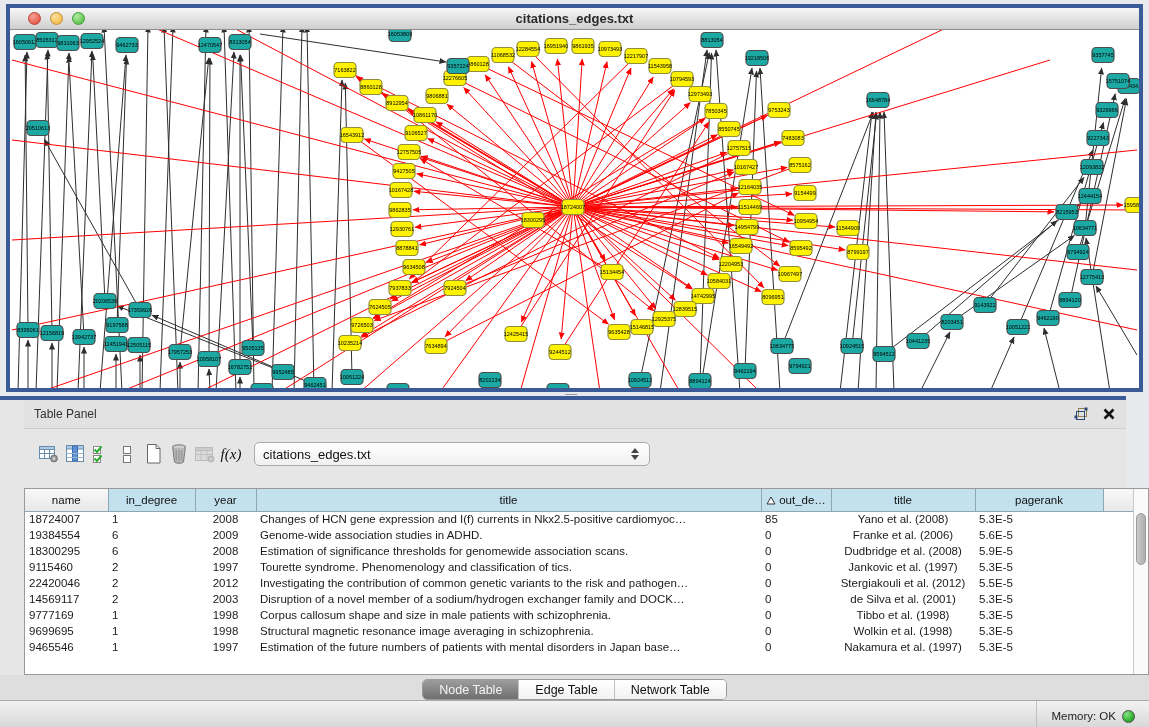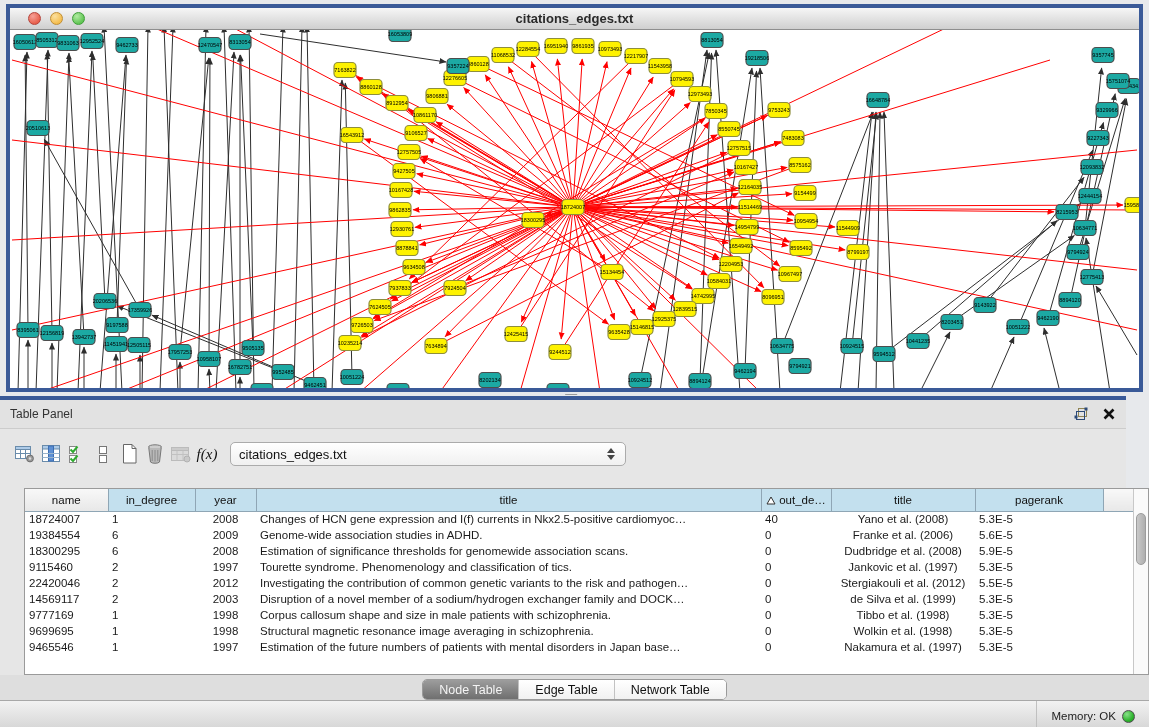--- a/index.html
+++ b/index.html
@@ -22,21 +22,21 @@
   .net-canvas { position:relative; width:1129px; height:358px; background:#ffffff; overflow:hidden; }
   .net-canvas svg { display:block; }
   .graph-node-label { font-size:5.5px; fill:#000; }
 
   
   .splitter-grip { position:absolute; left:564px; top:394px; width:12px; height:5px;
     border-top:1px solid #9a9a9a; border-bottom:1px solid #cfcfcf; transform:skewX(-30deg); }
 
   
   .table-panel { position:absolute; left:0; top:396px; width:1126px; height:304px;
-    background:#e6e6e6; border-top:4px solid #3a5a98; }
+    background:#e6e6e6; border-top:4px solid #3a5a98;padding-left:24px; }
   .panel-header { height:29px; background:#e2e2e2; border-bottom:1px solid #cccccc;
     display:flex; align-items:center; padding:0 10px; }
   .panel-title { font-size:12px; color:#333; }
   .panel-header .spacer { flex:1; }
   .panel-hdr-btn { margin-left:12px; cursor:pointer; display:flex; align-items:center; }
 
   .toolbar { height:50px; display:flex; align-items:center; padding:0 12px; }
   .tb-icon { display:flex; align-items:center; justify-content:center; width:26px; height:26px; }
   .fx-label { font-style:italic; font-family:"Liberation Serif", serif; font-size:15px; color:#111; }
   .table-select { width:396px; height:24px; margin-left:10px; background:linear-gradient(#ffffff,#f0f0f0);
@@ -634,21 +634,21 @@
               <th>pagerank</th>
               <th class="first"></th>
             </tr>
           </thead>
         <tbody id="attr-body">
             <tr>
               <td class="c-name">18724007</td>
               <td class="c-in">1</td>
               <td class="c-year">2008</td>
               <td class="c-title">Changes of HCN gene expression and I(f) currents in Nkx2.5-positive cardiomyoc…</td>
-              <td class="c-out">40</td>
+              <td class="c-out">85</td>
               <td class="c-short">Yano et al. (2008)</td>
               <td class="c-pr">5.3E-5</td>
               <td></td>
             </tr>
             <tr>
               <td class="c-name">19384554</td>
               <td class="c-in">6</td>
               <td class="c-year">2009</td>
               <td class="c-title">Genome-wide association studies in ADHD.</td>
               <td class="c-out">0</td>
@@ -685,21 +685,21 @@
               <td class="c-short">Stergiakouli et al. (2012)</td>
               <td class="c-pr">5.5E-5</td>
               <td></td>
             </tr>
             <tr>
               <td class="c-name">14569117</td>
               <td class="c-in">2</td>
               <td class="c-year">2003</td>
               <td class="c-title">Disruption of a novel member of a sodium/hydrogen exchanger family and DOCK…</td>
               <td class="c-out">0</td>
-              <td class="c-short">de Silva et al. (1999)</td>
+              <td class="c-short">de Silva et al. (2001)</td>
               <td class="c-pr">5.3E-5</td>
               <td></td>
             </tr>
             <tr>
               <td class="c-name">9777169</td>
               <td class="c-in">1</td>
               <td class="c-year">1998</td>
               <td class="c-title">Corpus callosum shape and size in male patients with schizophrenia.</td>
               <td class="c-out">0</td>
               <td class="c-short">Tibbo et al. (1998)</td>

